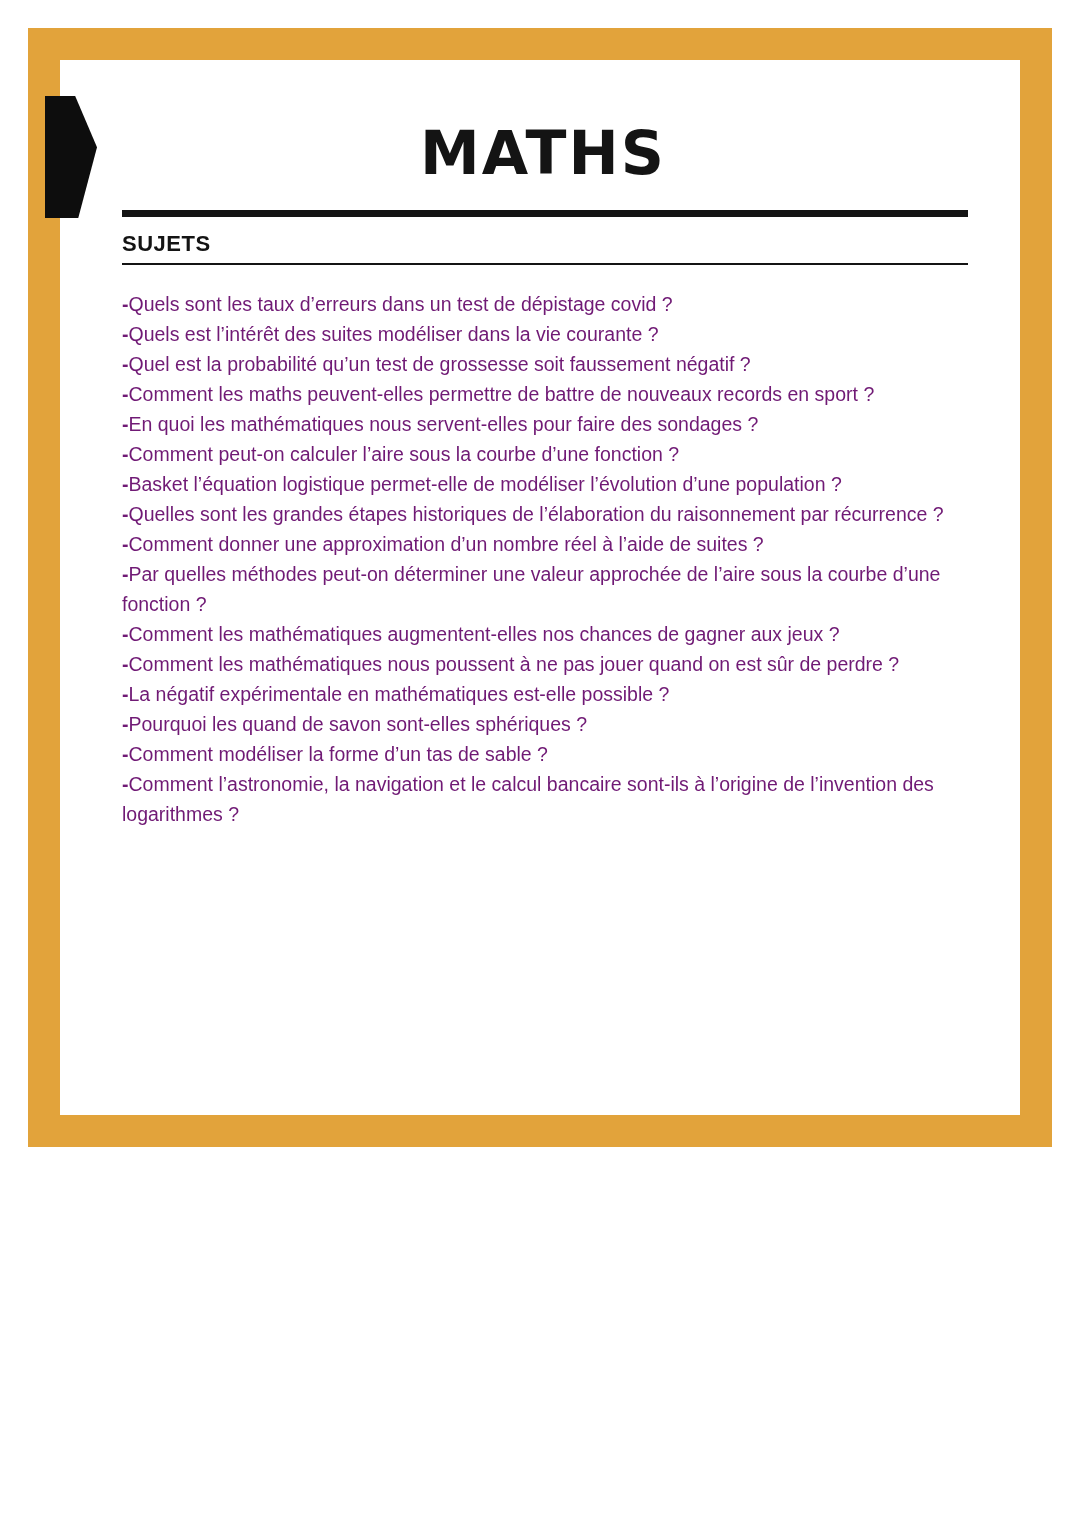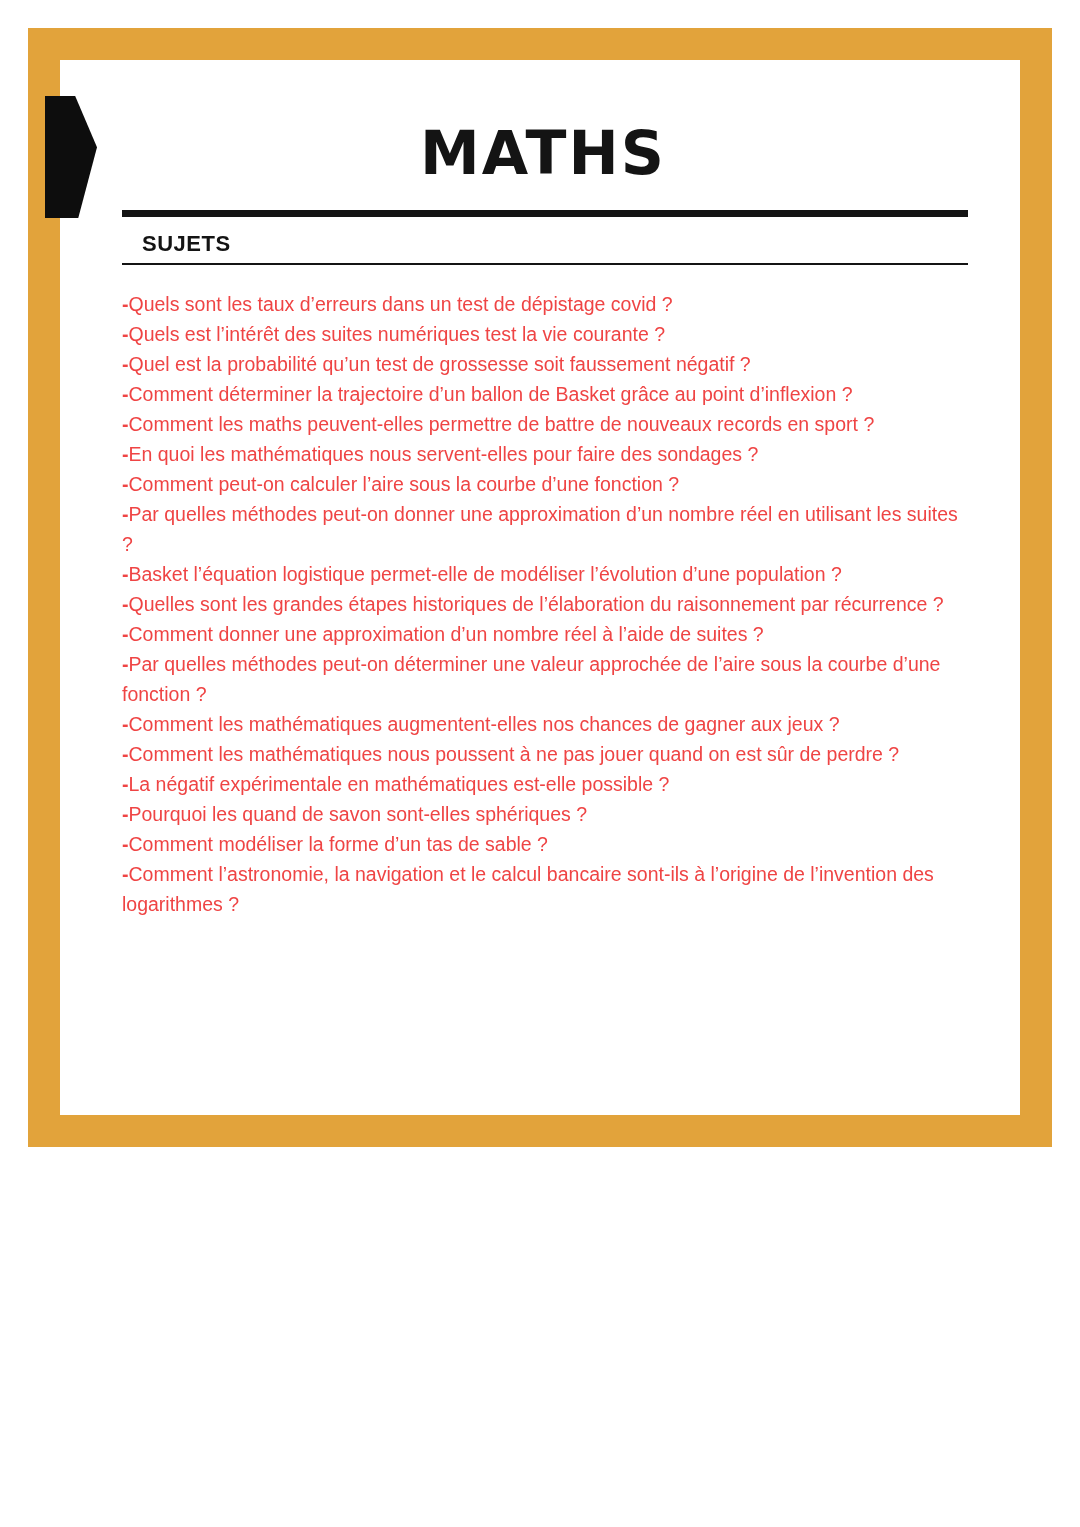--- a/index.html
+++ b/index.html
@@ -67,39 +67,38 @@
     background: #141414;
     margin-bottom: 14px;
   }
 
   .section-heading {
     font-size: 22px;
     font-weight: bold;
     color: #141414;
     letter-spacing: 0.5px;
     margin-bottom: 6px;
-    margin-left: 20px;
   }
 
   .rule-thin {
     width: 846px;
     height: 2px;
     background: #141414;
     margin-bottom: 24px;
   }
 
   .topics {
     list-style: none;
     width: 846px;
   }
 
   .topics li {
     font-size: 19.5px;
     line-height: 30px;
-    color: #ef4444;
+    color: #701a75;
   }
 
   .topics li .dash {
     font-weight: bold;
   }
 </style>
 </head>
 <body>
 
 <div class="canvas">
@@ -111,34 +110,32 @@
 
     <div class="rule-thick"></div>
 
     <h2 class="section-heading">SUJETS</h2>
 
     <div class="rule-thin"></div>
 
     <ul class="topics">
   <li><span class="dash">-</span><span class="topic-text">Quels sont les taux d’erreurs dans un test de dépistage covid ?</span></li>
 
-  <li><span class="dash">-</span><span class="topic-text">Quels est l’intérêt des suites numériques test la vie courante ?</span></li>
+  <li><span class="dash">-</span><span class="topic-text">Quels est l’intérêt des suites modéliser dans la vie courante ?</span></li>
 
   <li><span class="dash">-</span><span class="topic-text">Quel est la probabilité qu’un test de grossesse soit faussement négatif ?</span></li>
 
-  <li><span class="dash">-</span><span class="topic-text">Comment déterminer la trajectoire d’un ballon de Basket grâce au point d’inflexion ?</span></li>
 
   <li><span class="dash">-</span><span class="topic-text">Comment les maths peuvent-elles permettre de battre de nouveaux records en sport ?</span></li>
 
   <li><span class="dash">-</span><span class="topic-text">En quoi les mathématiques nous servent-elles pour faire des sondages ?</span></li>
 
   <li><span class="dash">-</span><span class="topic-text">Comment peut-on calculer l’aire sous la courbe d’une fonction ?</span></li>
 
 
-  <li><span class="dash">-</span><span class="topic-text">Par quelles méthodes peut-on donner une approximation d’un nombre réel en utilisant les suites ?</span></li>
 
   <li><span class="dash">-</span><span class="topic-text">Basket l’équation logistique permet-elle de modéliser l’évolution d’une population ?</span></li>
 
   <li><span class="dash">-</span><span class="topic-text">Quelles sont les grandes étapes historiques de l’élaboration du raisonnement par récurrence ?</span></li>
 
   <li><span class="dash">-</span><span class="topic-text">Comment donner une approximation d’un nombre réel à l’aide de suites ?</span></li>
 
   <li><span class="dash">-</span><span class="topic-text">Par quelles méthodes peut-on déterminer une valeur approchée de l’aire sous la courbe d’une fonction ?</span></li>
 
   <li><span class="dash">-</span><span class="topic-text">Comment les mathématiques augmentent-elles nos chances de gagner aux jeux ?</span></li>

